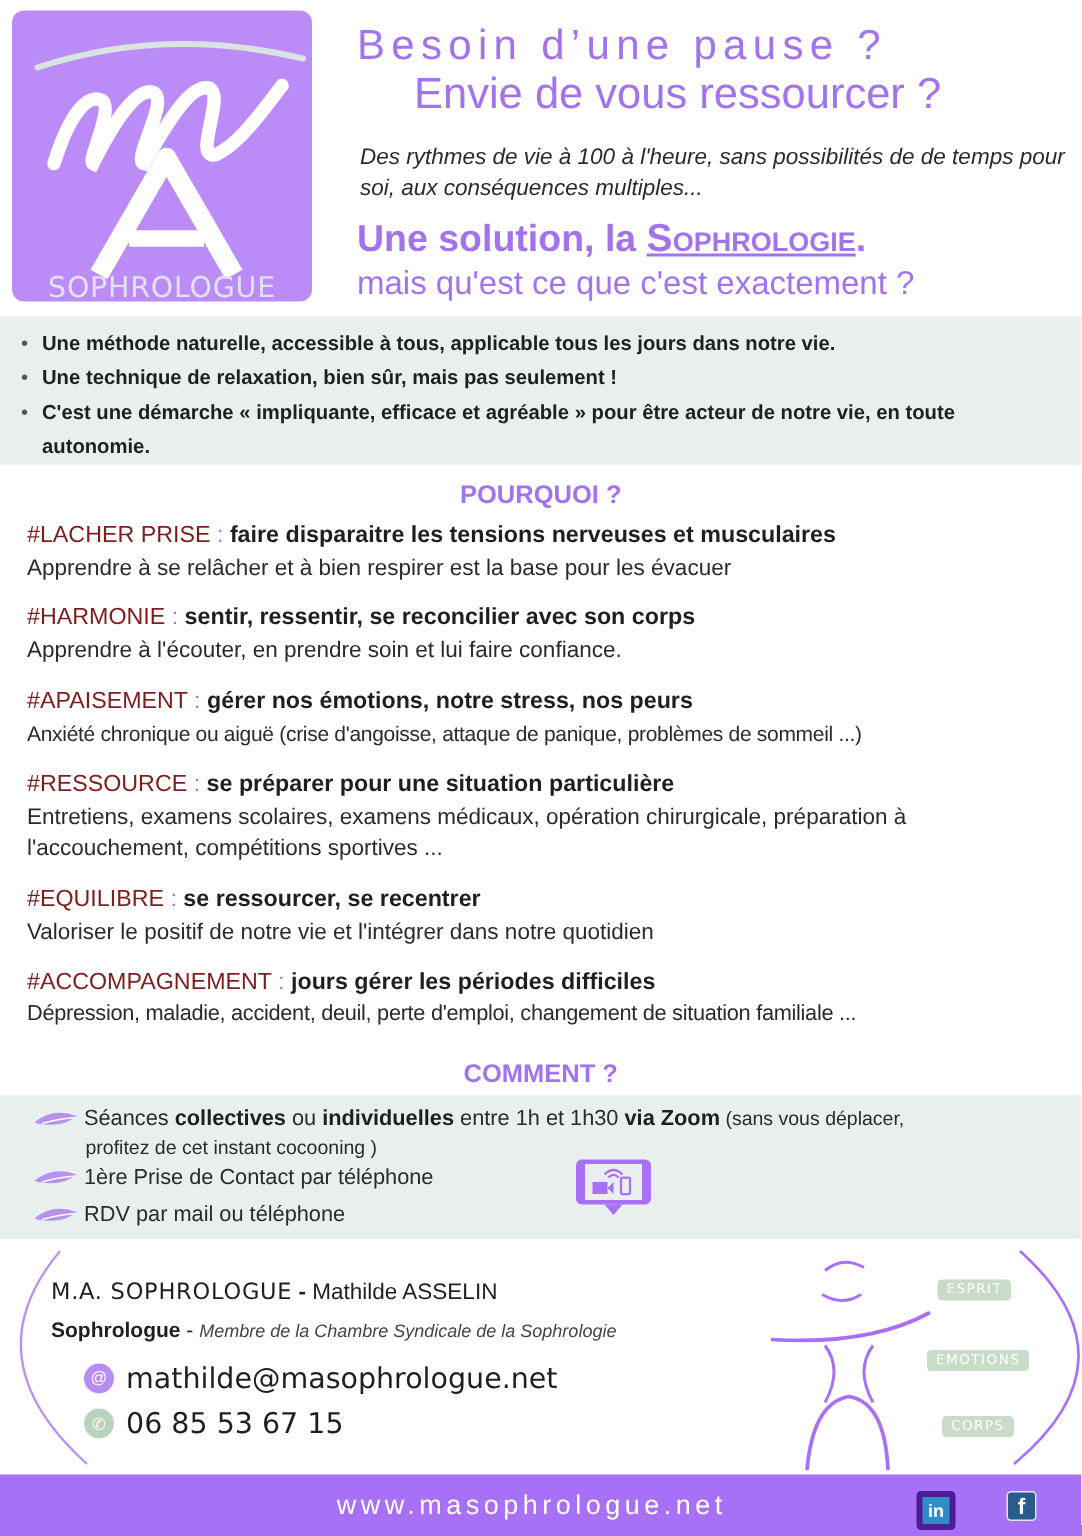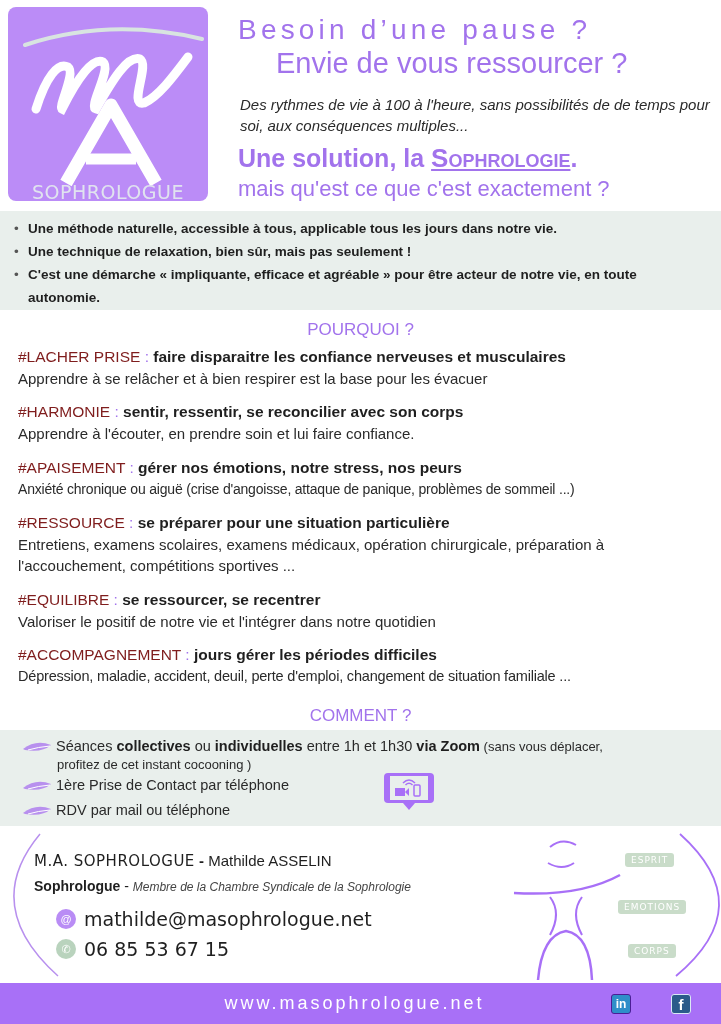--- a/index.html
+++ b/index.html
@@ -22,21 +22,21 @@
   #hdr-3 .soph { text-decoration:underline; font-variant:small-caps; font-size:26px; }
   #hdr-4 { left:238px; top:176px; font-size:22px; color:#a273ec; white-space:nowrap; }
 
   
   #bullets { left:0; top:211px; width:721px; height:99px; background:#e9efec; }
   #bullets ul { margin:0; padding:6px 0 0 14px; list-style:none; }
   #bullets li { font-size:13.5px; font-weight:bold; line-height:23px; color:#1f1f1f; position:relative; padding-left:14px; width:660px; }
   #bullets li::before { content:"•"; position:absolute; left:0; top:0; font-weight:normal; color:#555; }
 
   
-  .section-title { position:absolute; left:0; width:721px; text-align:center; font-size:17px; font-weight:normal; color:#a273ec; }
+  .section-title { position:absolute; left:0; width:721px; text-align:center; font-size:17px; font-weight:bold; color:#a273ec; }
   .reason { position:absolute; left:18px; width:700px; }
   .reason .line1 { font-size:15.5px; line-height:22px; white-space:nowrap; }
   .reason .tag { color:#7f1d1d; font-weight:normal; }
   .reason .sep { color:#a273ec; }
   .reason .head { font-weight:bold; color:#1f1f1f; }
   .reason .desc { font-size:15px; line-height:21px; color:#2a2a2a; }
 
   
   #comment-band { left:0; top:730px; width:721px; height:96px; background:#e9efec; }
   .c-item { position:absolute; left:22px; font-size:14.5px; color:#2a2a2a; white-space:nowrap; }
@@ -92,21 +92,21 @@
   <ul>
     <li>Une méthode naturelle, accessible à tous, applicable  tous les jours dans notre vie.</li>
     <li>Une technique de relaxation, bien sûr, mais pas seulement !</li>
     <li>C'est une démarche « impliquante, efficace et agréable » pour être acteur de notre vie, en toute autonomie.</li>
   </ul>
 </div>
 
 <div class="section-title" style="top:320px">POURQUOI ?</div>
 
 <div class="reason" style="top:346px">
-  <div class="line1"><span class="tag">#LACHER PRISE</span><span class="sep"> : </span><span class="head">faire disparaitre les confiance nerveuses et musculaires</span></div>
+  <div class="line1"><span class="tag">#LACHER PRISE</span><span class="sep"> : </span><span class="head">faire disparaitre les tensions nerveuses et musculaires</span></div>
   <div class="desc">Apprendre à se relâcher et à bien respirer est la base pour les évacuer</div>
 </div>
 <div class="reason" style="top:401px">
   <div class="line1"><span class="tag">#HARMONIE</span><span class="sep"> : </span><span class="head">sentir, ressentir, se reconcilier avec son corps</span></div>
   <div class="desc">Apprendre à l'écouter, en prendre soin et lui faire confiance.</div>
 </div>
 <div class="reason" style="top:457px">
   <div class="line1"><span class="tag">#APAISEMENT</span><span class="sep"> : </span><span class="head">gérer nos émotions, notre stress, nos peurs</span></div>
   <div class="desc" style="font-size:14px;letter-spacing:-0.2px">Anxiété chronique ou aiguë (crise d'angoisse, attaque de panique, problèmes de sommeil ...)</div>
 </div>
@@ -183,15 +183,15 @@
   <path d="M40 62 Q52 78 40 100" stroke="#a870f7" stroke-width="2" fill="none"></path>
   <path d="M72 62 Q60 78 72 100" stroke="#a870f7" stroke-width="2" fill="none"></path>
   <path d="M28 145 Q32 100 56 96 Q80 100 82 145" stroke="#a870f7" stroke-width="2.5" fill="none"></path>
 </svg>
 <div class="pill" style="left:625px;top:853px">ESPRIT</div>
 <div class="pill" style="left:618px;top:900px">EMOTIONS</div>
 <div class="pill" style="left:628px;top:944px">CORPS</div>
 
 <div id="footer" class="abs">
   <div id="footer-url"><span>www.masophrologue.net</span></div>
-  <div class="soc" style="left:611px;background:#2f8ec9;border:1px solid #4c1d95">in</div>
+  <div class="soc" style="left:611px;background:#2f8ec9;border:4px solid #4c1d95">in</div>
   <div class="soc" style="left:671px;background:#2b5b8a;border:1px solid #dbe7f5;font-size:15px">f</div>
 </div>
 
 </body></html>

